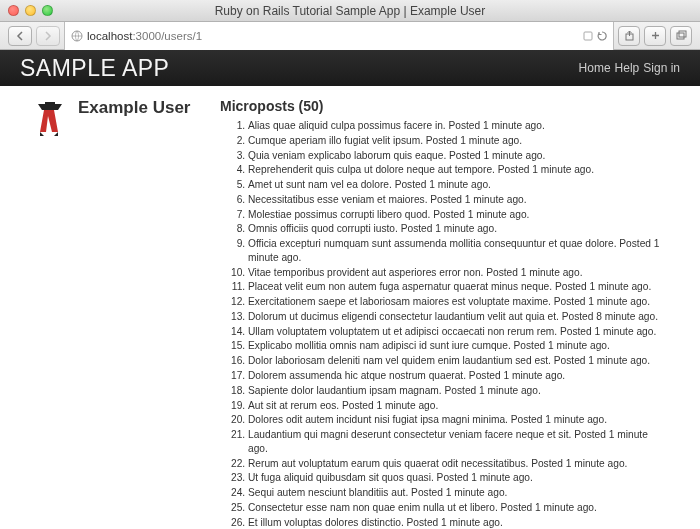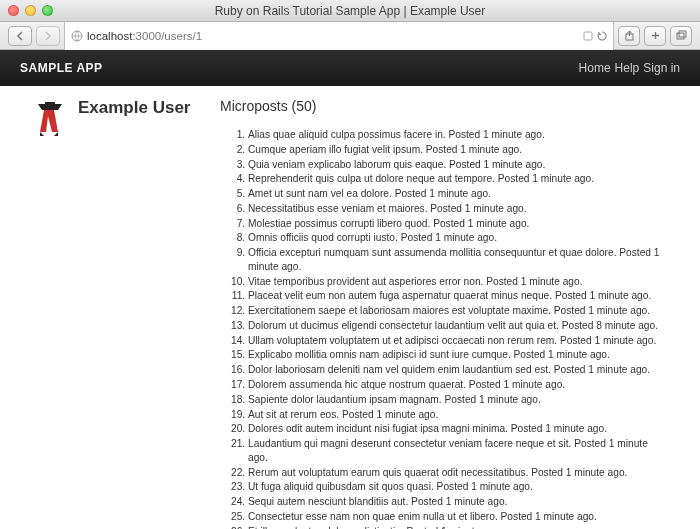--- a/index.html
+++ b/index.html
@@ -70,39 +70,39 @@
   .page { position: absolute; top: 50px; left: 0; right: 0; bottom: 0; background: #fff; overflow-y: auto; }
   .navbar {
     height: 36px;
     background: linear-gradient(#2d2d2d,#1a1a1a);
     display: flex;
     align-items: center;
     padding: 0 20px;
     color: #ddd;
   }
   .brand {
-    font-weight: bold;
-    font-size: 12px;
+    font-weight: normal;
+    font-size: 23px;
     color: #f5f5f5;
     letter-spacing: 0.5px;
   }
   .navlinks { margin-left: auto; display: flex; gap: 4px; font-size: 12px; color: #ccc; }
   .navlinks span { cursor: pointer; }
   .container {
     max-width: 640px;
     margin: 0 auto;
     padding: 12px 0 20px 0;
     display: flex;
     gap: 20px;
   }
   .aside { width: 170px; display: flex; gap: 8px; }
   .avatar { width: 40px; height: 40px; flex-shrink: 0; }
   .uname { font-size: 17px; font-weight: bold; color: #333; text-align: center; }
   .main { flex: 1; }
-  .mp-head { font-size: 14px; font-weight: normal; margin-bottom: 14px; }
+  .mp-head { font-size: 14px; font-weight: bold; margin-bottom: 5px; }
   ol.microposts { padding-left: 28px; }
   ol.microposts li { font-size: 10.2px; line-height: 1.35; color: #333; margin-bottom: 1px; }
 </style>
 </head>
 <body>
 
 <div class="titlebar">
   <div class="traffic">
     <div class="tl red"></div>
     <div class="tl yellow"></div>

